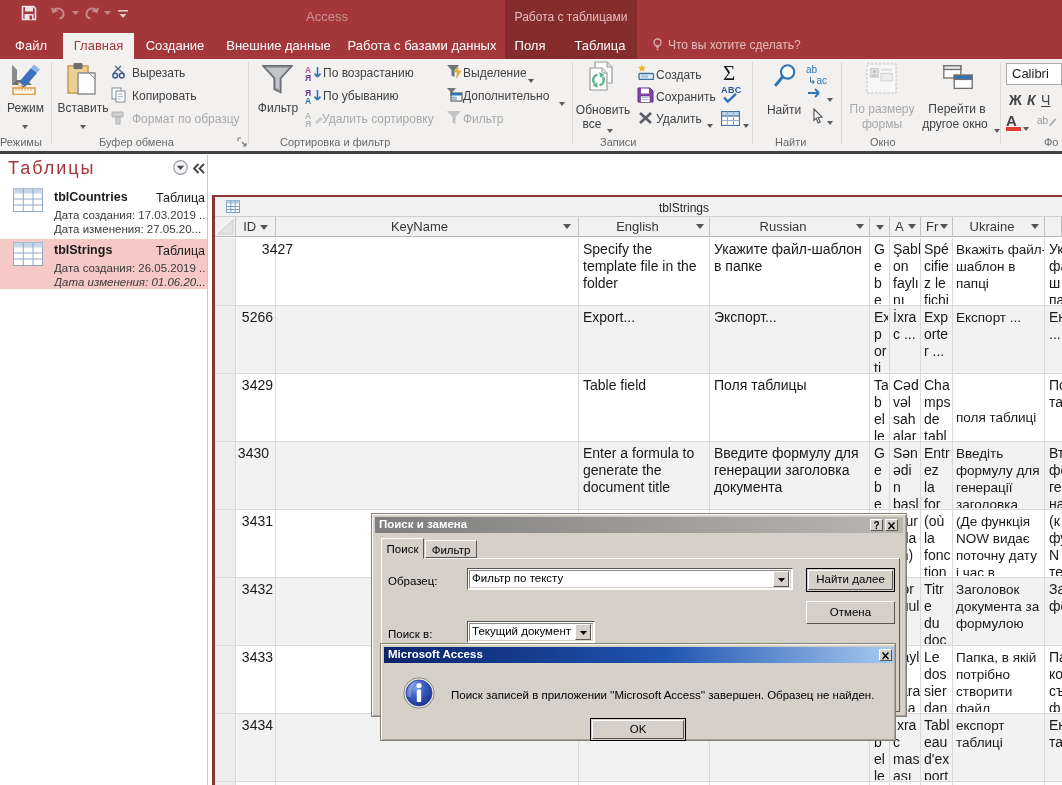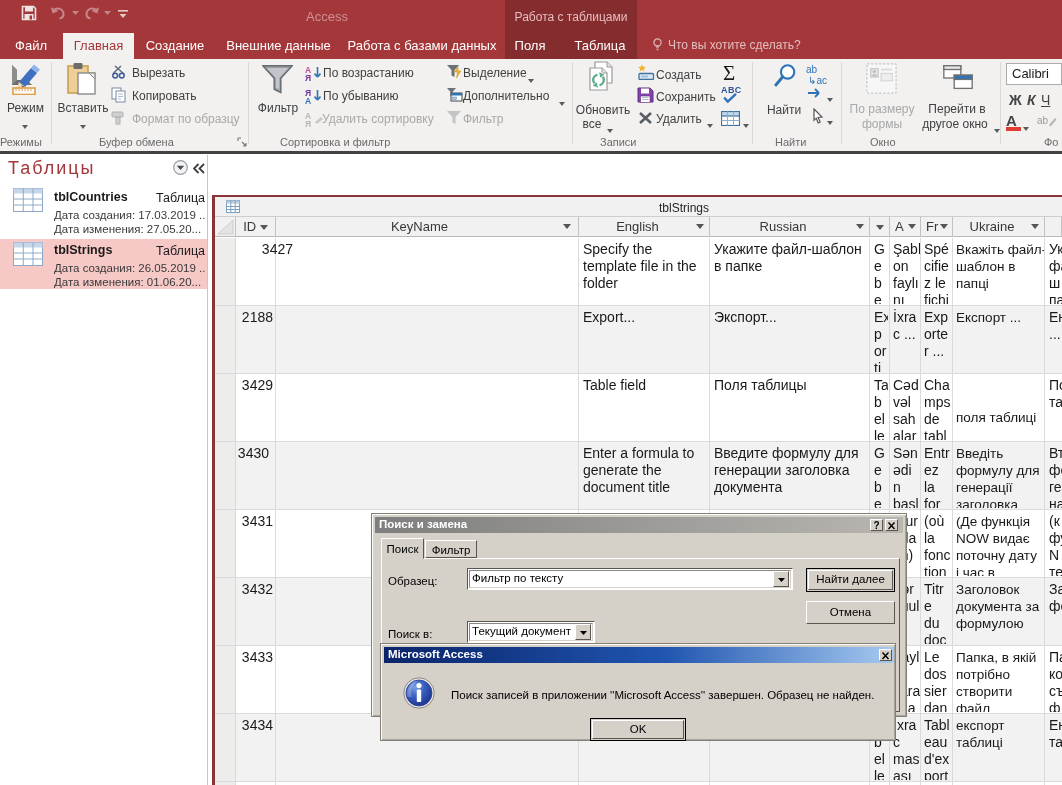--- a/index.html
+++ b/index.html
@@ -363,21 +363,21 @@
 z le
 fichi</div>
 <div class="cell" style="left:953px;top:238px;width:91px;height:66px;padding-left:3px;font-size:13.5px;">Вкажіть файл-
 шаблон в
 папці</div>
 <div class="cell" style="left:1045px;top:238px;width:17px;height:66px;">Ук
 фа
 ш
 па</div>
 
-<div class="cell" style="left:236px;top:306px;width:37px;text-align:right;padding:3px 0 0 0;">2188</div>
+<div class="cell" style="left:236px;top:306px;width:37px;text-align:right;padding:3px 0 0 0;">5266</div>
 <div class="cell" style="left:579px;top:306px;width:129px;height:66px;">Export...</div>
 <div class="cell" style="left:710px;top:306px;width:158px;height:66px;">Экспорт...</div>
 <div class="cell" style="left:870px;top:306px;width:18px;height:66px;">Ex
 p
 or
 ti</div>
 <div class="cell" style="left:890px;top:306px;width:30px;height:66px;padding-left:3px;">İxra
 c ...</div>
 <div class="cell" style="left:921px;top:306px;width:31px;height:66px;padding-left:3px;">Exp
 orte
@@ -519,21 +519,21 @@
 
 <div class="a" style="left:0px;top:239px;width:207px;height:50px;background:#f6c8c6;"></div>
 <svg class="a" style="left:13px;top:242px" width="30" height="24" viewBox="0 0 30 24">
     <rect x="0.5" y="0.5" width="29" height="23" fill="#fff" stroke="#8fa8c8"></rect>
     <rect x="0.5" y="0.5" width="29" height="5" fill="#c6d5e8"></rect>
     <path d="M0.5 11 h29 M0.5 17 h29 M10.3 0.5 v23 M20 0.5 v23" stroke="#8fa8c8" fill="none"></path>
   </svg>
 <div class="a" style="left:54px;top:243px;font-size:12.5px;font-weight:bold;color:#1a1a1a;">tblStrings</div>
 <div class="a" style="left:156px;top:244px;font-size:12.5px;color:#1a1a1a;">Таблица</div>
 <div class="a" style="left:54px;top:262px;font-size:11.5px;color:#3a3a3a;width:152px;overflow:hidden;white-space:nowrap;">Дата создания: 26.05.2019 ...</div>
-<div class="a" style="left:54px;top:276px;font-size:11.5px;color:#3a3a3a;width:152px;overflow:hidden;white-space:nowrap;">Дата изменения: 01.06.20...</div>
+<div class="a" style="left:54px;top:276px;font-size:11.5px;color:#3a3a3a;width:152px;overflow:hidden;white-space:nowrap;font-style:italic;">Дата изменения: 01.06.20...</div>
 
 <div class="a" id="frdlg" style="left:371px;top:513px;width:536px;height:204px;background:#d5d1c9;border:1px solid #848078;box-shadow:inset 1px 1px 0 #fdfcfa, inset -1px -1px 0 #a8a49c;">
 
   <div class="a" style="left:3px;top:3px;width:528px;height:16px;background:linear-gradient(90deg,#7e7e7e,#b9b6b0);"></div>
   <div class="a" style="left:7px;top:4px;font-size:11.5px;font-weight:bold;color:#fff;">Поиск и замена</div>
   <div class="a" style="left:498px;top:5px;width:13px;height:12px;background:#d5d1c9;border:1px solid;border-color:#fff #5a564e #5a564e #fff;font-size:10px;font-weight:bold;text-align:center;line-height:11px;color:#000;">?</div>
   <div class="a" style="left:513px;top:5px;width:13px;height:12px;background:#d5d1c9;border:1px solid;border-color:#fff #5a564e #5a564e #fff;">
     <svg width="11" height="10" viewBox="0 0 11 10" style="display:block;margin:1px auto 0;">
         <path d="M2.5 1.5 L8.5 8 M8.5 1.5 L2.5 8" stroke="#000" stroke-width="1.4"></path>
       </svg>

